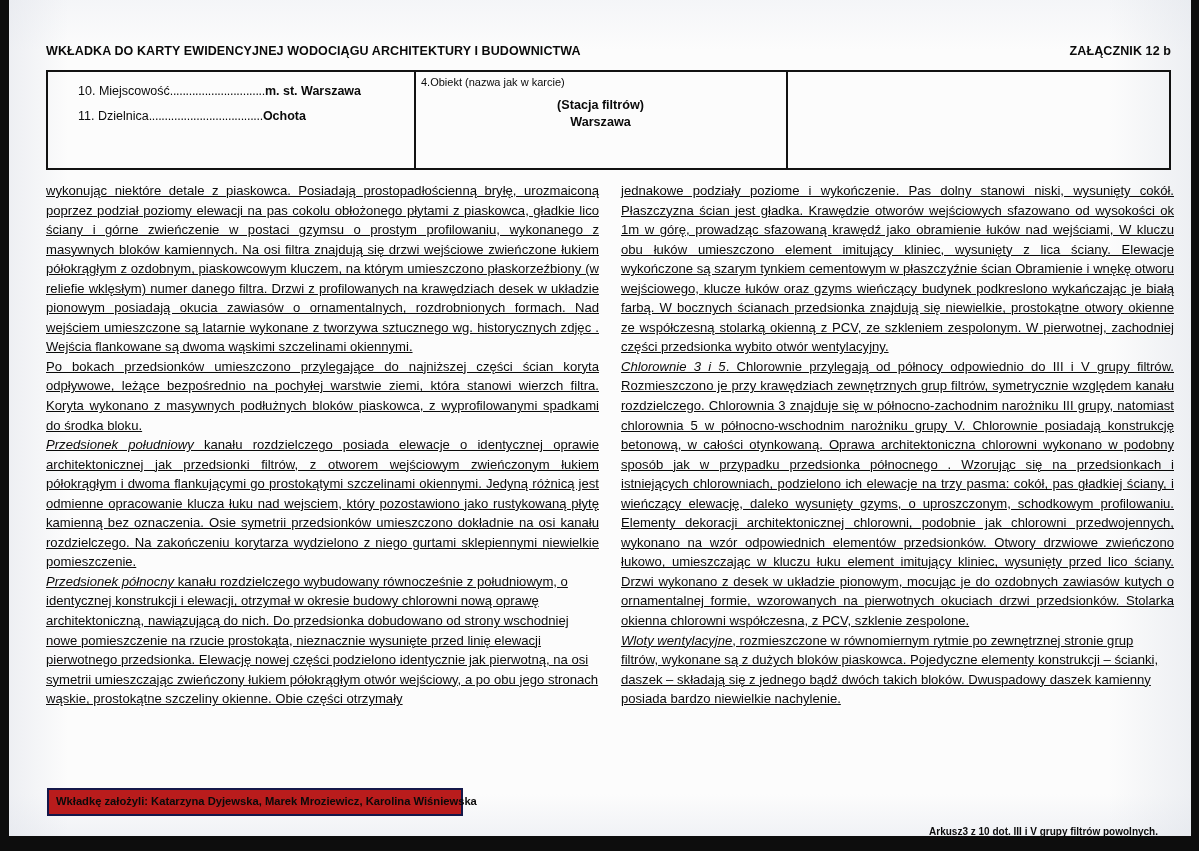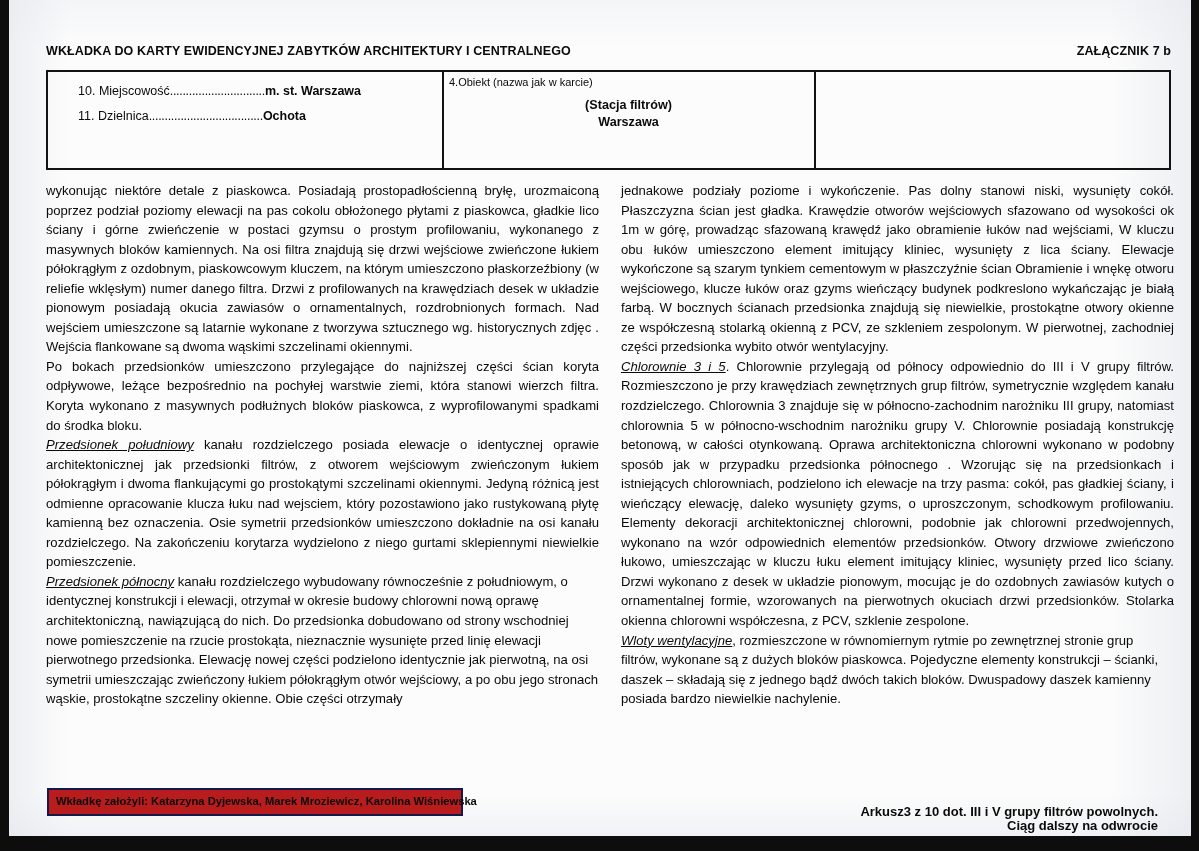--- a/index.html
+++ b/index.html
@@ -76,21 +76,21 @@
     height: 100px;
     border: 2px solid #121212;
     box-sizing: border-box;
     display: flex;
   }
   .hcell {
     box-sizing: border-box;
     position: relative;
     overflow: hidden;
   }
-  .hcell-left  { width: 396px; border-right: 2px solid #121212; padding: 7px 8px 0 8px; }
+  .hcell-left  { width: 368px; border-right: 2px solid #121212; padding: 7px 8px 0 8px; }
   .hcell-mid   { width: 372px; border-right: 2px solid #121212; padding: 3px 6px 0 5px; }
   .hcell-right { flex: 1 1 auto; padding: 3px 6px 0 6px; }
 
   .loc-line {
     font-size: 12.5px;
     line-height: 25px;
     white-space: nowrap;
     padding-left: 22px;
   }
   .loc-num { }
@@ -137,20 +137,21 @@
     display: flex;
     gap: 22px;
   }
   .col {
     width: 553px;
     font-size: 13.1px;
     line-height: 19.55px;
     text-align: justify;
     text-justify: inter-word;
     hyphens: none;
+    text-decoration: underline;
   }
   .col p {
     margin: 0;
     text-align: justify;
   }
   .col p.last-line-left { text-align: left; }
   .term {
     font-style: italic;
     text-decoration: underline;
   }
@@ -174,37 +175,38 @@
   }
 
   
   .sheet-note {
     position: absolute;
     right: 33px;
     top: 805px;
     text-align: right;
   }
   .sheet-note div {
-    font-size: 13px;
+    font-size: 10px;
     font-weight: bold;
     line-height: 14px;
     white-space: nowrap;
+    margin-top: 20px;
   }
 </style>
 </head>
 <body>
 
 <div id="scan-page">
   <div id="paper-tone"></div>
 
   <div id="content">
 
     <div class="title-row">
-      <div class="doc-title">WKŁADKA DO KARTY EWIDENCYJNEJ ZABYTKÓW ARCHITEKTURY I CENTRALNEGO</div>
-      <div class="doc-annex">ZAŁĄCZNIK 7 b</div>
+      <div class="doc-title">WKŁADKA DO KARTY EWIDENCYJNEJ WODOCIĄGU ARCHITEKTURY I BUDOWNICTWA</div>
+      <div class="doc-annex">ZAŁĄCZNIK 12 b</div>
     </div>
 
     <div class="header-table">
 
       <div class="hcell hcell-left">
         <div class="loc-line">
           <span class="loc-num">10.</span>
           <span class="loc-label">Miejscowość</span><span class="loc-dots">..............................</span><span class="loc-val">m. st. Warszawa</span>
         </div>
         <div class="loc-line">

